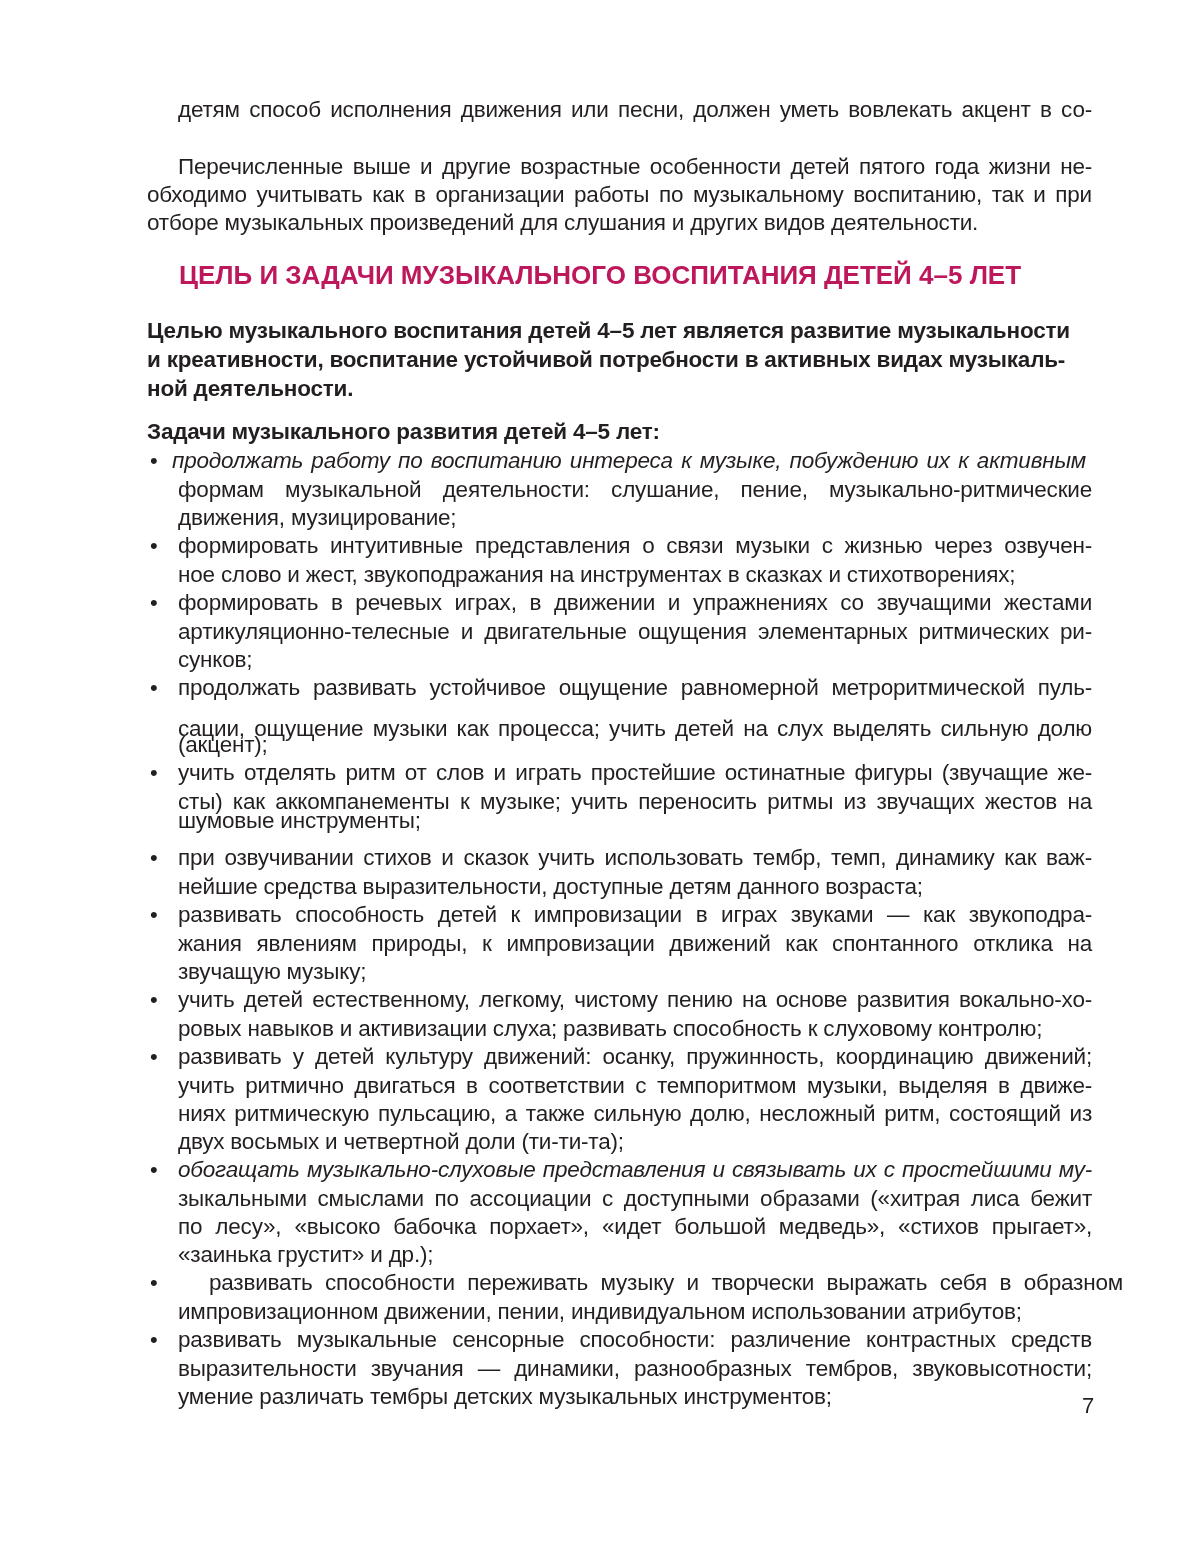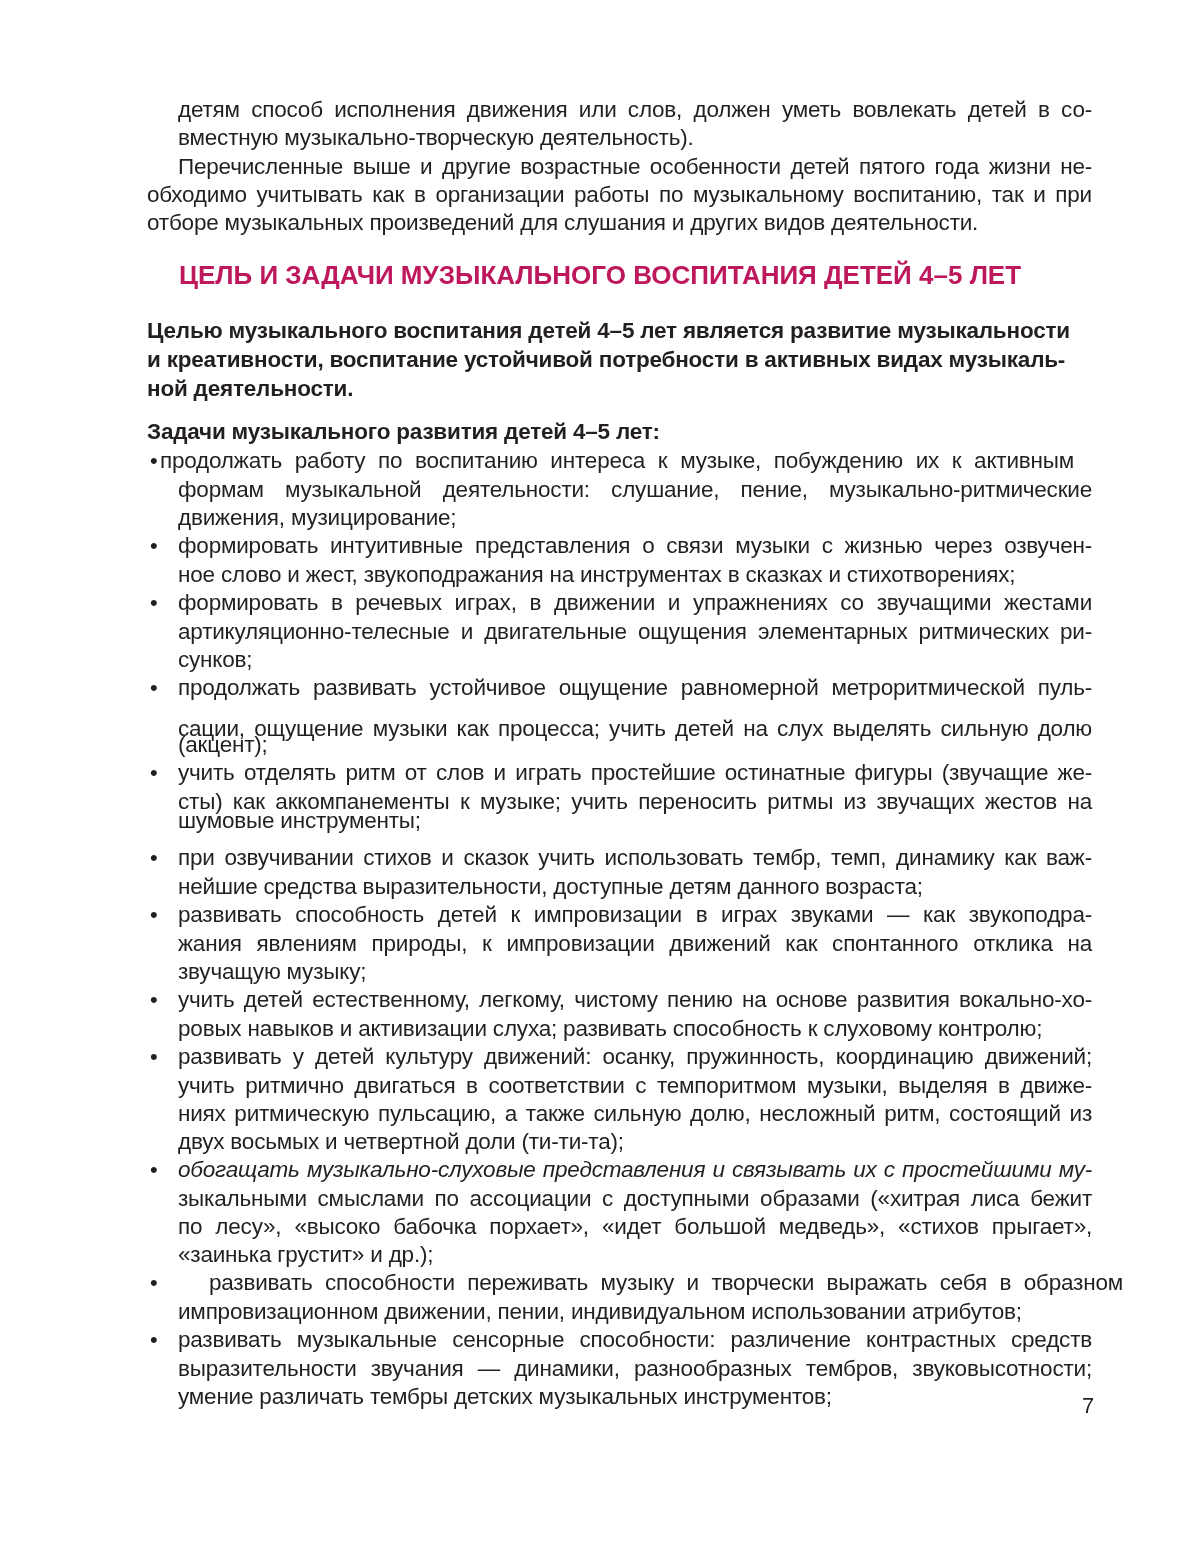--- a/index.html
+++ b/index.html
@@ -13,38 +13,37 @@
   .heading { position: absolute; left: 0; width: 1200px; top: 258px; text-align: center;
              font-weight: bold; font-size: 26px; line-height: 34px; letter-spacing: 0px; color: #be185d; }
   .bullet { position: absolute; left: 150px; font-size: 22px; line-height: 30px; }
   .pagenum { position: absolute; left: 1082px; top: 1391px; font-size: 22px; line-height: 30px; }
 </style>
 </head>
 <body>
 
 <div class="page">
 
-  <div class="ln just" style="left:178px; top:95px; width:914px;">детям способ исполнения движения или слов, должен уметь вовлекать детей в со-</div>
-  <div class="ln" style="left:178px; top:123px;">вместную музыкально-творческую деятельность).</div>
+  <div class="ln just" style="left:178px; top:95px; width:914px;">детям способ исполнения движения или песни, должен уметь вовлекать акцент в со-</div>
 
   <div class="ln just" style="left:178px; top:152px; width:914px;">Перечисленные выше и другие возрастные особенности детей пятого года жизни не-</div>
   <div class="ln just" style="left:147px; top:180px; width:945px;">обходимо учитывать как в организации работы по музыкальному воспитанию, так и при</div>
   <div class="ln" style="left:147px; top:208px;">отборе музыкальных произведений для слушания и других видов деятельности.</div>
 
   <div class="heading">ЦЕЛЬ И ЗАДАЧИ МУЗЫКАЛЬНОГО ВОСПИТАНИЯ ДЕТЕЙ 4–5 ЛЕТ</div>
 
   <div class="ln bold" style="left:147px; top:316px;">Целью музыкального воспитания детей 4–5 лет является развитие музыкальности</div>
   <div class="ln bold" style="left:147px; top:345px;">и креативности, воспитание устойчивой потребности в активных видах музыкаль-</div>
   <div class="ln bold" style="left:147px; top:374px;">ной деятельности.</div>
 
   <div class="ln bold" style="left:147px; top:417px;">Задачи музыкального развития детей 4–5 лет:</div>
 
   <div>
     <span class="bullet" style="top:446px;">•</span>
-    <div class="ln just" style="left:160px; top:446px; width:914px;">продолжать работу по воспитанию интереса к музыке, побуждению их к активным</div>
+    <div class="ln just" style="left:172px; top:446px; width:914px;font-style:italic;">продолжать работу по воспитанию интереса к музыке, побуждению их к активным</div>
     <div class="ln just" style="left:178px; top:475px; width:914px;">формам музыкальной деятельности: слушание, пение, музыкально-ритмические</div>
     <div class="ln" style="left:178px; top:503px;">движения, музицирование;</div>
   </div>
 
   <div>
     <span class="bullet" style="top:531px;">•</span>
     <div class="ln just" style="left:178px; top:531px; width:914px;">формировать интуитивные представления о связи музыки с жизнью через озвучен-</div>
     <div class="ln" style="left:178px; top:560px;">ное слово и жест, звукоподражания на инструментах в сказках и стихотворениях;</div>
   </div>
 

